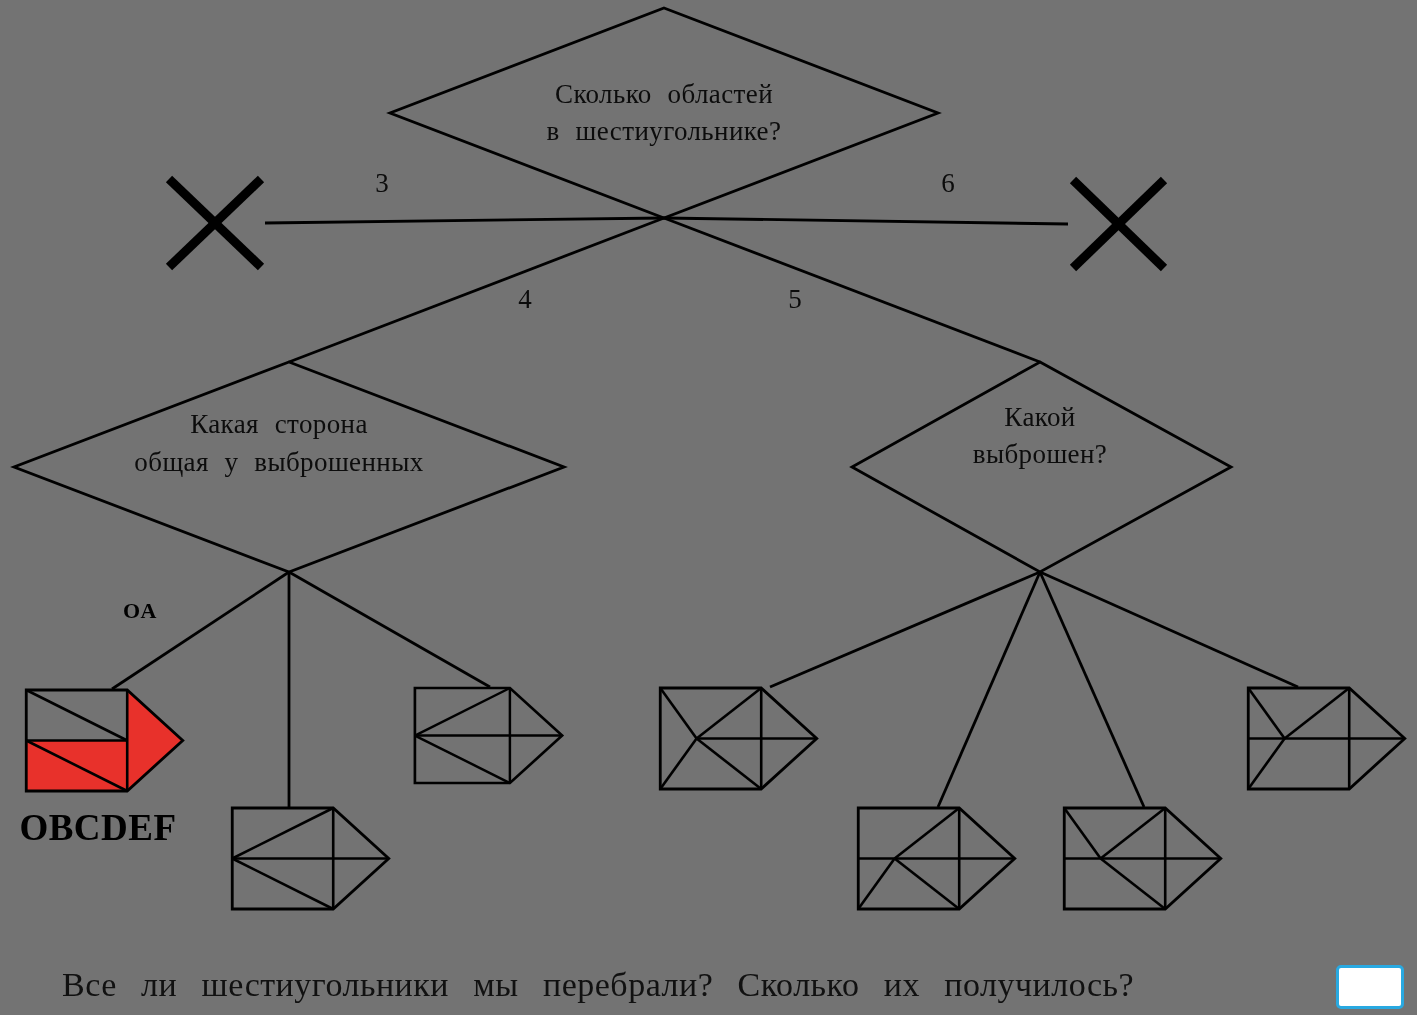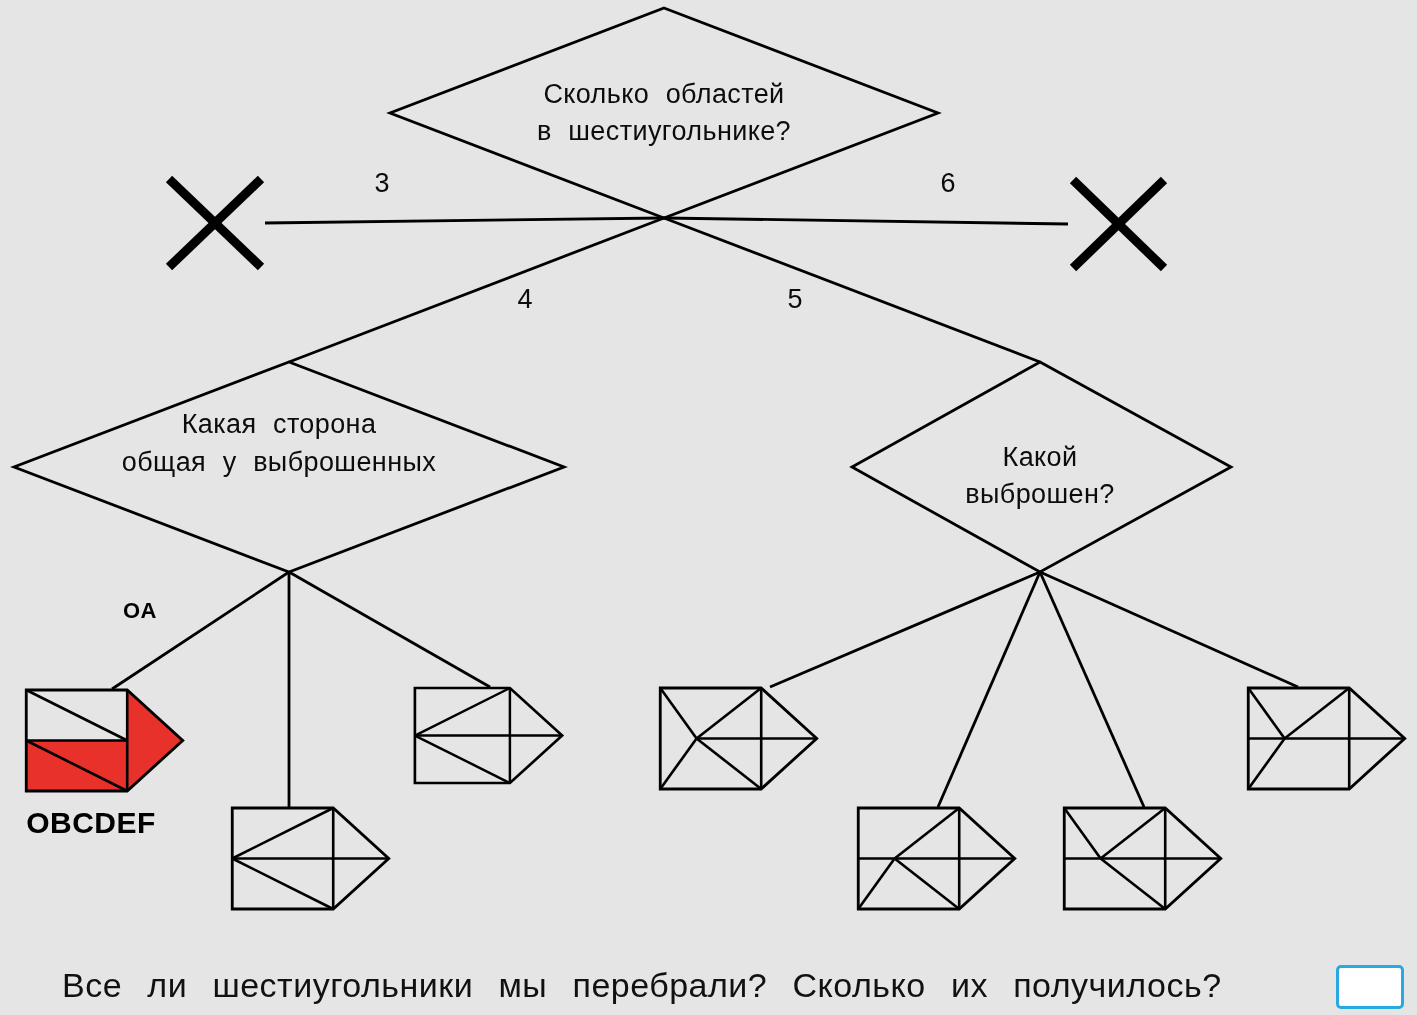--- a/index.html
+++ b/index.html
@@ -1,24 +1,24 @@
 <!DOCTYPE html>
 <html><head>
 <meta charset="utf-8">
 <style>
   html,body{margin:0;padding:0;background:#ffffff;}
-  #page{position:relative;width:1417px;height:1015px;background:#e5e5e5;overflow:hidden;
-        font-family:Liberation Sans, sans-serif;color:#000;}
+  #page{position:relative;width:1417px;height:1015px;background:#737373;overflow:hidden;
+        font-family:Liberation Serif, serif;color:#000;}
   #wires{position:absolute;left:0;top:0;width:1417px;height:1015px;}
   .txt{position:absolute;text-align:center;line-height:37px;font-size:27px;font-weight:500;
        letter-spacing:.4px;word-spacing:.32em;color:#0c0c0c;}
   .num{position:absolute;font-size:27px;font-weight:500;width:44px;text-align:center;color:#0c0c0c;}
   .nodelabel{position:absolute;font-weight:700;text-align:center;color:#000;}
   #label-oa{left:103px;top:598px;width:74px;font-size:22px;letter-spacing:.5px;}
-  #label-obcdef{left:8px;top:806px;width:166px;font-size:30px;letter-spacing:.5px;}
+  #label-obcdef{left:15px;top:806px;width:166px;font-size:37px;letter-spacing:.5px;}
   #footer{position:absolute;left:62px;top:962px;height:46px;line-height:46px;font-size:34px;
           font-weight:500;letter-spacing:.5px;word-spacing:.45em;color:#111;white-space:nowrap;}
   #answer-box{position:absolute;left:1336px;top:965px;width:62px;height:38px;background:#fff;
               border:3px solid #29a9e1;border-radius:5px;}
   #figures-layer{position:absolute;left:0;top:0;width:100%;height:100%;}
 </style>
 </head>
 <body>
 
 <div id="page">
@@ -121,21 +121,21 @@
   <div class="txt" style="left:414px;top:76px;width:500px;">
     <div>Сколько областей</div>
     <div>в шестиугольнике?</div>
   </div>
 
   <div class="txt" style="left:29px;top:406px;width:500px;line-height:37.5px;">
     <div>Какая сторона</div>
     <div>общая у выброшенных</div>
   </div>
 
-  <div class="txt" style="left:890px;top:399px;width:300px;margin-top:40px;">
+  <div class="txt" style="left:890px;top:399px;width:300px;">
     <div>Какой</div>
     <div>выброшен?</div>
   </div>
 
   <div class="num" style="left:360px;top:168px;">3</div>
   <div class="num" style="left:926px;top:168px;">6</div>
   <div class="num" style="left:503px;top:284px;">4</div>
   <div class="num" style="left:773px;top:284px;">5</div>
 
   <div class="nodelabel" id="label-oa">OA</div>

